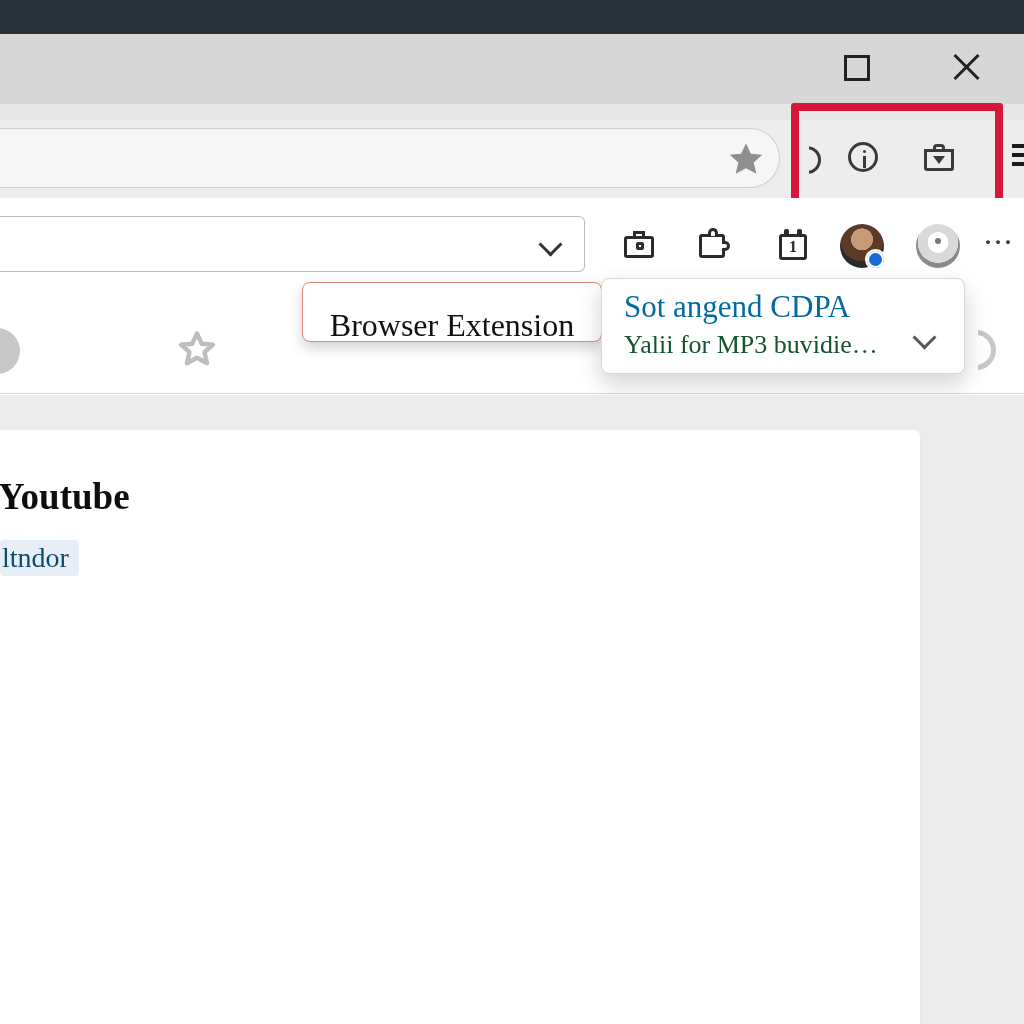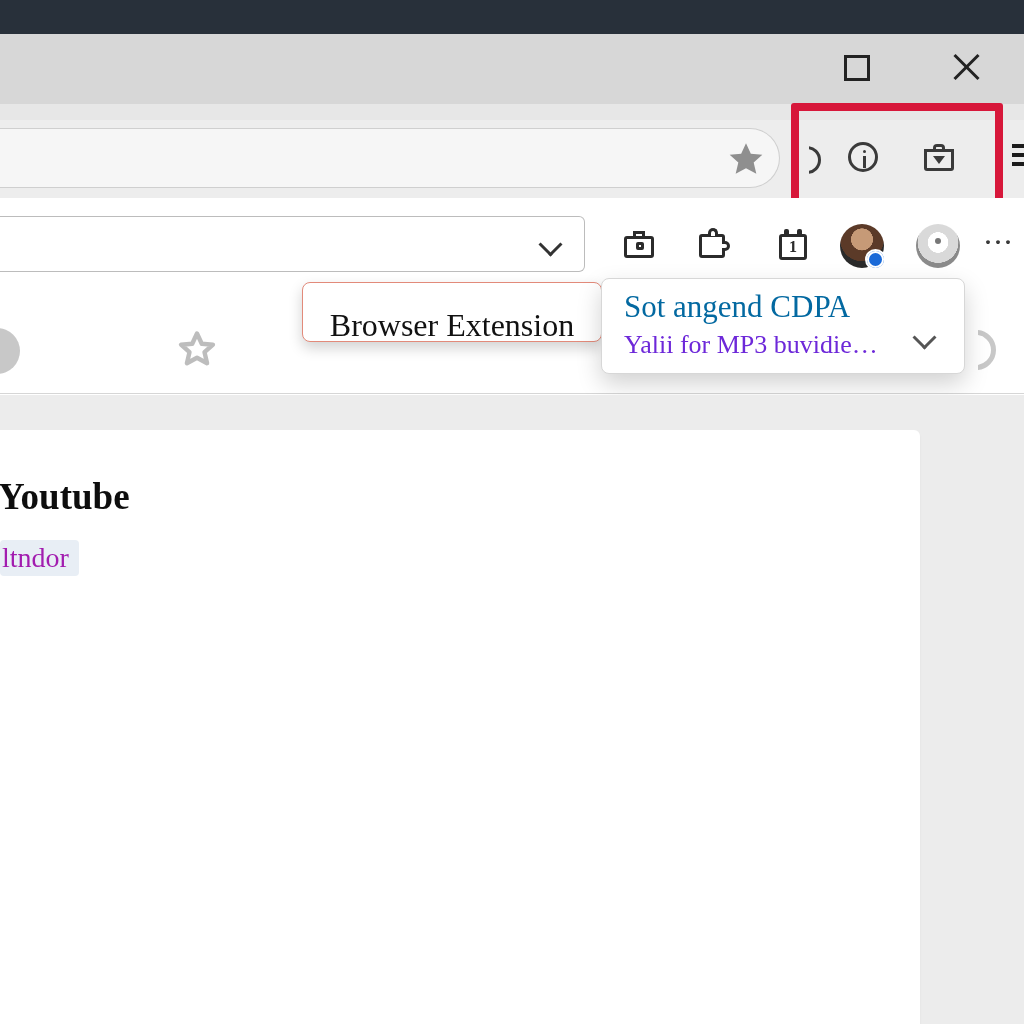--- a/index.html
+++ b/index.html
@@ -113,42 +113,42 @@
   }
 
   
   .tip-card {
     position:absolute; left:601px; top:278px; width:364px; height:96px;
     background:#ffffff; border:1px solid #d7d7d7; border-radius:8px;
     box-shadow: 0 10px 24px rgba(0,0,0,0.18);
     padding:10px 20px 10px 22px;
   }
   .tip-title { font:400 31px/36px "Segoe UI"; color:#0369a1; white-space:nowrap; }
-  .tip-sub   { font:400 26px/32px "Segoe UI"; color:#6d28d9; margin-top:4px; white-space:nowrap; overflow:hidden; text-overflow:ellipsis; width:260px;}
+  .tip-sub   { font:400 26px/32px "Segoe UI"; color:#14532d; margin-top:4px; white-space:nowrap; overflow:hidden; text-overflow:ellipsis; width:260px;}
   .tip-chev { position:absolute; right:26px; bottom:22px; width:22px; height:22px; }
   .tip-chev::before { content:""; position:absolute; width:14px; height:14px; border-right:3px solid #555; border-bottom:3px solid #555; transform:rotate(45deg); }
 
   
   .nav-strip { position:absolute; left:0; top:322px; width:1024px; height:72px; background:#fff; border-bottom:1px solid #d6d6d6; z-index:-0; }
   .nav-circle-left { position:absolute; left:-12px; top:328px; width:32px; height:46px; background:#c8c8c8; border-radius:0 24px 24px 0; }
   .nav-star {
     position:absolute; left:175px; top:328px; width:44px; height:44px;
   }
   .nav-circle-right { position:absolute; left:956px; top:330px; width:40px; height:40px; border:5px solid #c8c8c8; border-radius:50%; clip-path: inset(0 0 0 22px);}
 
   
   .page-bg { position:absolute; left:0; top:395px; width:1024px; height:629px; background:#ececec; }
   .content-card {
     position:absolute; left:0; top:430px; width:920px; height:594px; background:#ffffff; border-radius:0 6px 0 0;
     box-shadow: 0 2px 3px rgba(0,0,0,0.05);
   }
   .content-title { position:absolute; left:-2px; top:478px; font:800 37px/1 "Segoe UI"; color:#0e0e0e; }
   .content-tag {
     position:absolute; left:0; top:540px; padding:4px 10px 4px 2px;
-    background:#e8eef5; border-radius:4px; font:400 28px/1 "Segoe UI"; color:#a21caf;
+    background:#e8eef5; border-radius:4px; font:400 28px/1 "Segoe UI"; color:#0c4a6e;
   }
 
   
   svg { display:block; }
 </style>
 </head>
 <body>
 
 <div class="stage">
 

